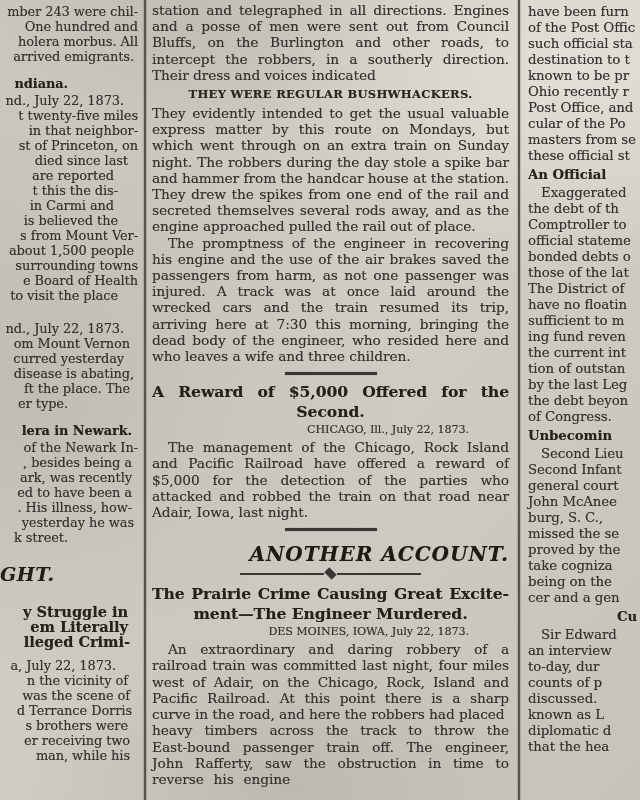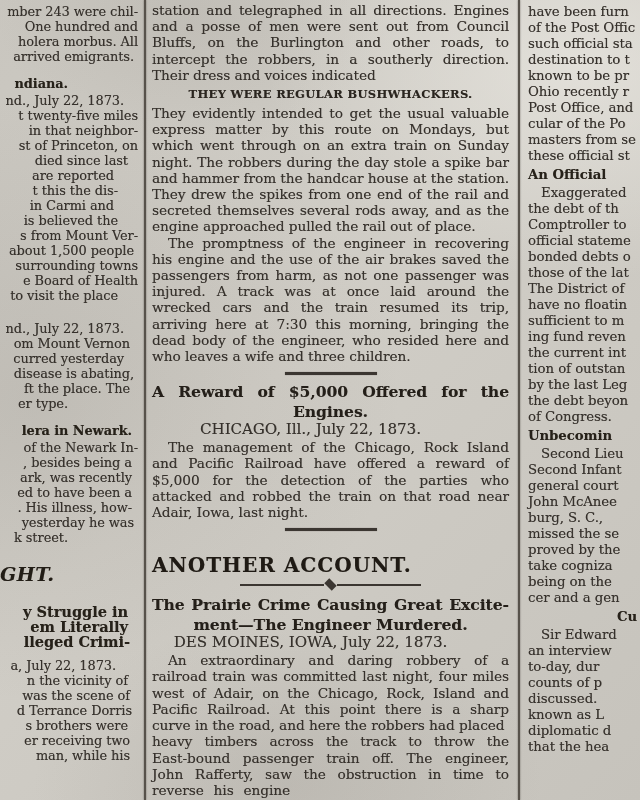--- a/index.html
+++ b/index.html
@@ -47,24 +47,24 @@
   .col-mid p.nofirst { text-indent: 0; }
   .spaced { word-spacing: 5.5px; }
 
   .crosshead { text-align: center; font-weight: 700; font-size: 11.4px; letter-spacing: 0.4px;
                line-height: 15px; margin: 4px 0 3px; color: #2a251f; }
   .hrule { width: 92px; height: 3px; background: #3b3631; margin: 8px auto 7px;
            box-shadow: 0 0 1px rgba(60,55,50,0.7); }
   .headline2 .frag { text-align: center; font-weight: 700; font-size: 15.5px;
                      line-height: 19.5px; white-space: normal; color: #241f19; }
   .headline2 .frag:first-child { text-align: justify; text-align-last: justify; }
-  .dateline { text-align: center; padding-right: 40px; font-size: 15px; line-height: 17px;
+  .dateline { text-align: right; padding-right: 40px; font-size: 11px; line-height: 17px;
               margin-bottom: 1px; }
-  .big-head { text-align: left; font-weight: 700; font-size: 20px; letter-spacing: 1px;
-              line-height: 24px; margin: 22px 0 4px; color: #1f1a14; }
+  .big-head { text-align: right; font-weight: 700; font-size: 20px; letter-spacing: 1px;
+              line-height: 24px; margin: 11px 0 4px; color: #1f1a14; font-style: italic; }
   .drule { display: flex; align-items: center; justify-content: center; margin: 2px 0 7px; }
   .dbar { width: 84px; height: 2px; background: #3b3631; }
   .diamond { width: 7px; height: 7px; background: #3b3631; transform: rotate(45deg) scaleX(1.5);
              margin: 0 3px; }
 </style>
 </head>
 <body>
 
 <div class="page">
 
@@ -130,21 +130,21 @@
   <div class="col col-mid">
     <p class="body nofirst">station and telegraphed in all directions. Engines and a posse of men were sent out from Council Bluffs, on the Burlington and other roads, to intercept the robbers, in a southerly direction. Their dress and voices indicated</p>
     <div class="crosshead">THEY WERE REGULAR BUSHWHACKERS.</div>
     <p class="body nofirst">They evidently intended to get the usual valuable express matter by this route on Mondays, but which went through on an extra train on Sunday night. The robbers during the day stole a spike bar and hammer from the handcar house at the station. They drew the spikes from one end of the rail and secreted themselves several rods away, and as the engine approached pulled the rail out of place.</p>
     <p class="body">The promptness of the engineer in recovering his engine and the use of the air brakes saved the passengers from harm, as not one passenger was injured. A track was at once laid around the wrecked cars and the train resumed its trip, arriving here at 7:30 this morning, bringing the dead body of the engineer, who resided here and who leaves a wife and three children.</p>
 
     <div class="hrule"></div>
 
     <div class="headline2">
         <div class="frag">A Reward of $5,000 Offered for the</div>
-        <div class="frag">Engines.</div>
+        <div class="frag">Second.</div>
       </div>
     <div class="dateline">CHICAGO, Ill., July 22, 1873.</div>
     <p class="body">The management of the Chicago, Rock Island and Pacific Railroad have offered a reward of $5,000 for the detection of the parties who attacked and robbed the train on that road near Adair, Iowa, last night.</p>
 
     <div class="hrule"></div>
 
     <div class="big-head">ANOTHER ACCOUNT.</div>
     <div class="drule">
       <span class="dbar"></span>
       <span class="diamond"></span>

